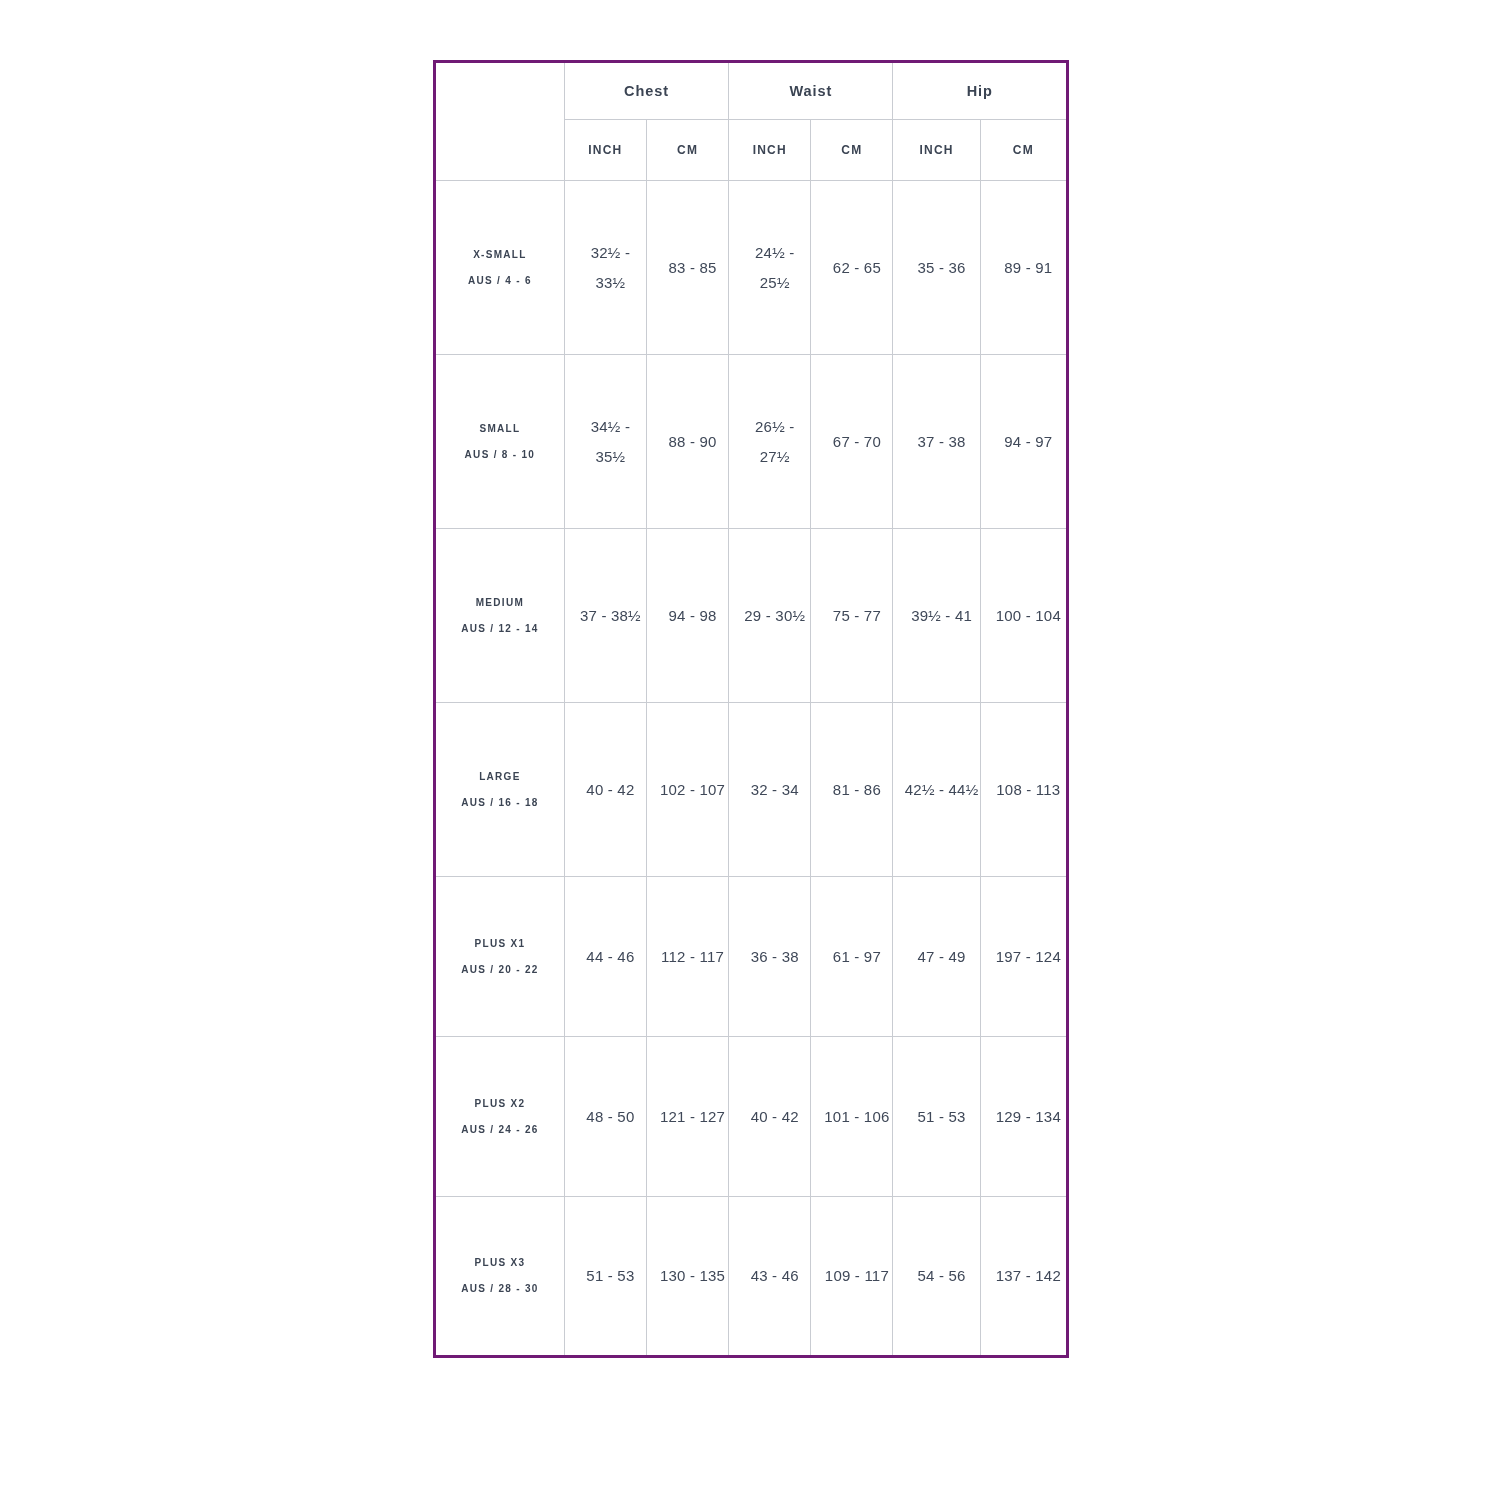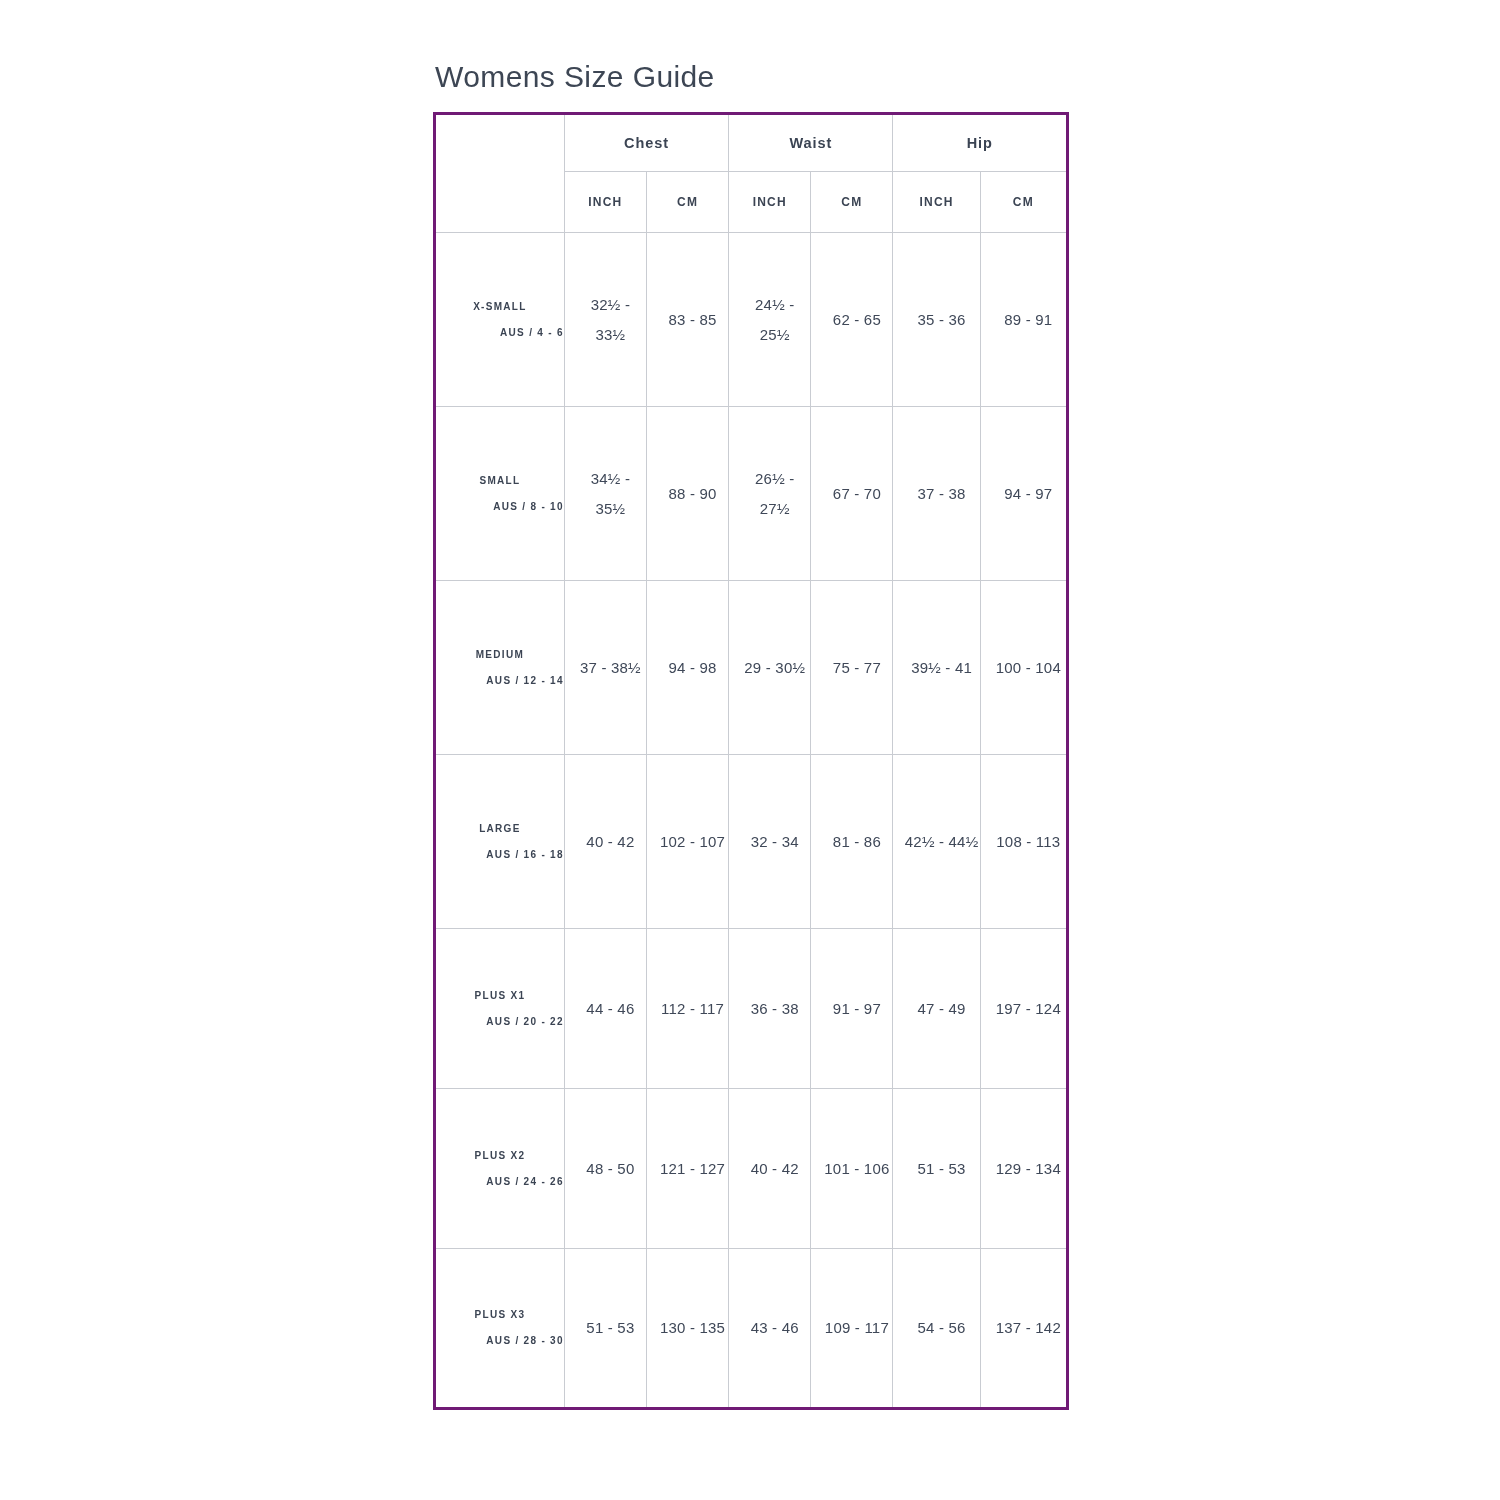--- a/index.html
+++ b/index.html
@@ -66,21 +66,21 @@
     color: #3b4453;
   }
   .row-label {
     font-size: 10px;
     font-weight: 700;
     letter-spacing: 1.3px;
     color: #3b4453;
     line-height: 2.6;
     padding: 6px 10px;
   }
-  .row-label .l2 { display: block; text-align: right; }
+  .row-label .l2 { display: block; }
   .val {
     font-size: 15px;
     font-weight: 400;
     color: #3f4858;
     line-height: 1.95;
     letter-spacing: 0.2px;
     padding: 6px 8px;
     text-align: left;
   }
   .val-inner {
@@ -90,21 +90,20 @@
   tr.data-row { height: 174px; }
   tr.data-row.tight { height: 160px; }
   .empty-corner { background: #ffffff; }
 </style>
 </head>
 <body>
 
 <div class="page">
   <div class="guide">
 
-    <h1 class="guide-title">Womens Size Guide</h1>
 
     <table class="size-table">
       <colgroup>
         <col class="c-label">
         <col class="c-unit">
         <col class="c-unit">
         <col class="c-unit">
         <col class="c-unit">
         <col class="c-unit2">
         <col class="c-unit2">
@@ -235,21 +234,21 @@
           <td class="val">
               <span class="val-inner">44 - 46</span>
             </td>
           <td class="val">
               <span class="val-inner">112 - 117</span>
             </td>
           <td class="val">
               <span class="val-inner">36 - 38</span>
             </td>
           <td class="val">
-              <span class="val-inner">91 - 97</span>
+              <span class="val-inner">61 - 97</span>
             </td>
           <td class="val">
               <span class="val-inner">47 - 49</span>
             </td>
           <td class="val">
               <span class="val-inner">197 - 124</span>
             </td>
         </tr>
 
         <tr class="data-row tight">

